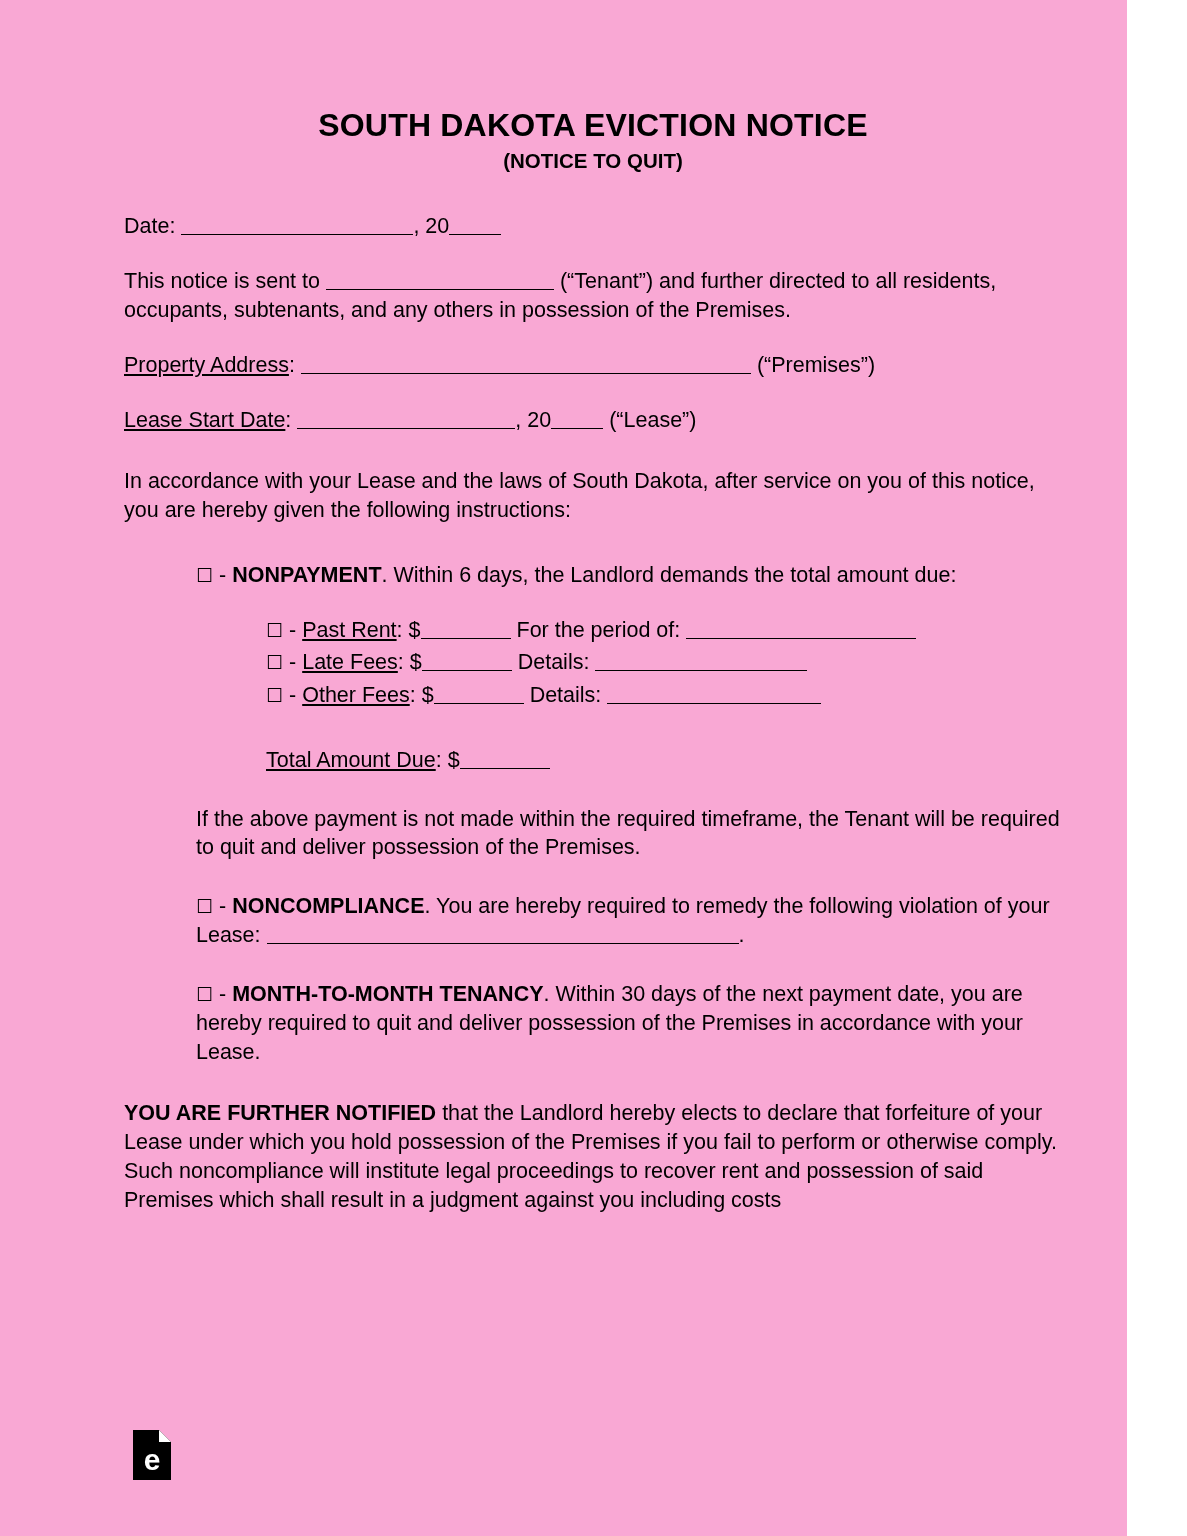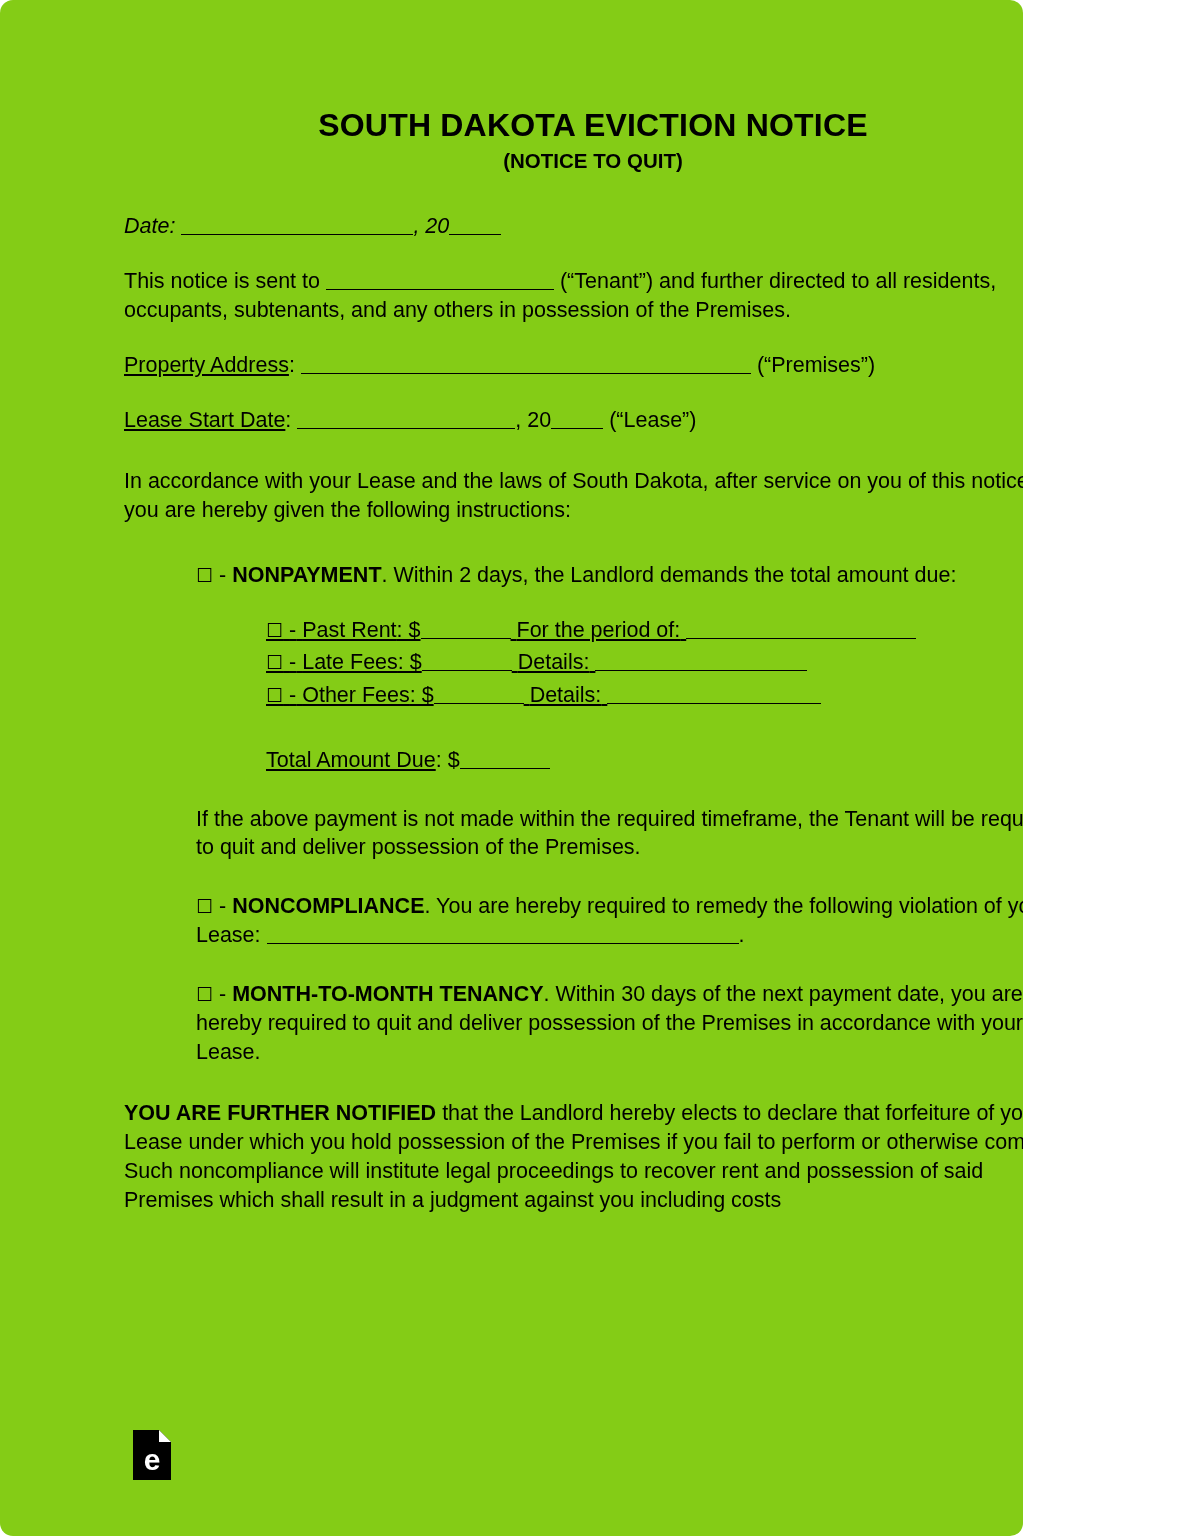--- a/index.html
+++ b/index.html
@@ -2,28 +2,27 @@
 <html><head>
 <meta charset="utf-8">
 <style>
   html, body {
     margin: 0;
     padding: 0;
     background: #ffffff;
   }
   .page {
     position: relative;
-    width: 1023px;
+    width: 1127px;
     height: 1536px;
-    background: #84cc16;
+    background: #f9a8d4;
     font-family: "Liberation Sans", sans-serif;
     color: #000000;
     overflow: hidden;
     box-sizing: border-box;
-    border-radius: 13px;
   }
   .content {
     position: absolute;
     left: 124px;
     top: 0;
     width: 938px;
   }
 
   
   .title {
@@ -78,21 +77,21 @@
 
   .optline {
     font-size: 21.5px;
     line-height: 1.345;
   }
   .optblock { margin-top: 30px; }
 
   .sublist {
     margin-top: 24px;
   }
-  .sublist .optline { line-height: 1.52; white-space: nowrap; text-decoration: underline; }
+  .sublist .optline { line-height: 1.52; white-space: nowrap; }
 
   .box {
     font-family: "DejaVu Sans", sans-serif;
     font-size: 19px;
     line-height: 1;
   }
 
   
   .logo {
     position: absolute;
@@ -104,21 +103,21 @@
 </style>
 </head>
 <body>
 
 <div class="page">
   <div class="content">
 
     <div class="title">SOUTH DAKOTA EVICTION NOTICE</div>
     <div class="subtitle">(NOTICE TO QUIT)</div>
 
-    <div class="para" style="margin-top:40px;font-style:italic;">
+    <div class="para" style="margin-top:40px;">
       <span>Date:</span>
       <span class="fill f-date"></span><span>, 20</span><span class="fill f-yr"></span>
     </div>
 
     <div class="para">
       <span>This notice is sent to</span>
       <span class="fill f-tenant"></span>
       <span>(“Tenant”) and further directed to all residents,</span>
       <span>occupants, subtenants, and any others in possession of the Premises.</span>
     </div>
@@ -135,21 +134,21 @@
       <span>(“Lease”)</span>
     </div>
 
     <div class="para" style="margin-top:32px;">In accordance with your Lease and the laws of South Dakota, after service on you of this notice, you are hereby given the following instructions:</div>
 
 
     <div class="optblock lvl1" style="margin-top:36px;">
       <div class="optline">
         <span class="box">☐</span>
         <span>-</span>
-        <span class="b">NONPAYMENT</span><span>. Within 2 days, the Landlord demands the total amount due:</span>
+        <span class="b">NONPAYMENT</span><span>. Within 6 days, the Landlord demands the total amount due:</span>
       </div>
     </div>
 
     <div class="sublist lvl2">
 
       <div class="optline">
         <span class="box">☐</span>
         <span>-</span>
         <span class="u">Past Rent</span><span>: $</span><span class="fill f-amt"></span>
         <span>For the period of:</span>

